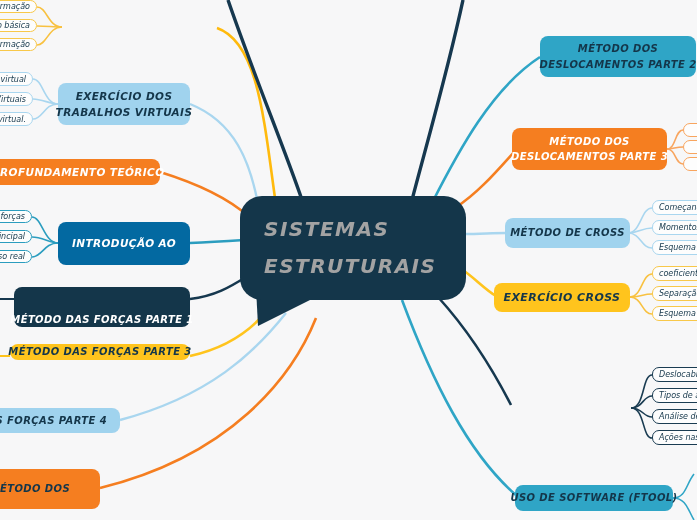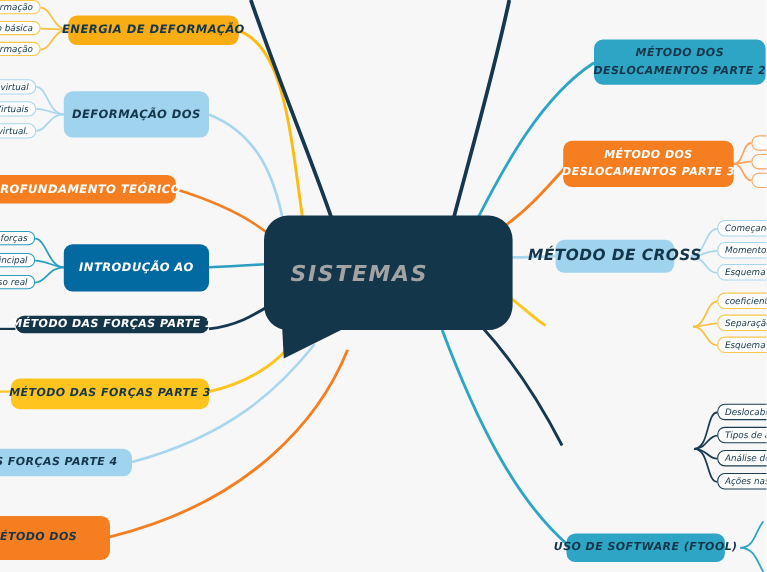--- a/index.html
+++ b/index.html
@@ -107,37 +107,36 @@
 
     <path d="M 673 498 C 686 498 686 484 694 474" stroke="#2fa5c6" stroke-width="1.6" fill="none"></path>
     <path d="M 673 498 C 686 498 688 510 694 520" stroke="#2fa5c6" stroke-width="1.6" fill="none"></path>
   </svg>
 
   <svg class="overlay" width="697" height="520" viewBox="0 0 697 520">
     <polygon points="256,288 322,294 258,326" fill="#14364a"></polygon>
   </svg>
   <div class="center-node">
     <div class="l">SISTEMAS</div>
-  </div>
-
-  <div class="node bg-amber" style="left:62px;top:14px;width:155px;height:27px;">
-    <div class="l">ENERGIA DE DEFORMAÇÃO</div>
-  </div>
+    <div class="l">ESTRUTURAIS</div>
+  </div>
+
   <div class="small bd-yellow left-cut" style="left:-18px;top:0px;width:55px;height:13px;">
     <span>formação</span>
   </div>
   <div class="small bd-yellow left-cut" style="left:-18px;top:19px;width:55px;height:13px;">
     <span>o básica</span>
   </div>
   <div class="small bd-yellow left-cut" style="left:-18px;top:38px;width:55px;height:13px;">
     <span>formação</span>
   </div>
 
   <div class="node bg-lblue" style="left:58px;top:83px;width:132px;height:42px;">
-    <div class="l">DEFORMAÇÃO DOS</div>
+    <div class="l">EXERCÍCIO DOS</div>
+    <div class="l">TRABALHOS VIRTUAIS</div>
   </div>
   <div class="small bd-lblue left-cut" style="left:-18px;top:72px;width:51px;height:14px;">
     <span>virtual</span>
   </div>
   <div class="small bd-lblue left-cut" style="left:-18px;top:92px;width:51px;height:14px;">
     <span>Virtuais</span>
   </div>
   <div class="small bd-lblue left-cut" style="left:-18px;top:112px;width:51px;height:14px;">
     <span>virtual.</span>
   </div>
@@ -152,25 +151,25 @@
   <div class="small bd-teal left-cut" style="left:-20px;top:210px;width:52px;height:13px;">
     <span>s forças</span>
   </div>
   <div class="small bd-teal left-cut" style="left:-20px;top:230px;width:52px;height:13px;">
     <span>rincipal</span>
   </div>
   <div class="small bd-teal left-cut" style="left:-20px;top:250px;width:52px;height:13px;">
     <span>aso real</span>
   </div>
 
-  <div class="node bg-navy" style="left:14px;top:287px;width:176px;height:16px;font-size:10px;">
+  <div class="node bg-navy" style="left:14px;top:287px;width:176px;height:40px;font-size:10px;justify-content:flex-end;">
     <div class="l">MÉTODO DAS FORÇAS PARTE 1</div>
   </div>
 
-  <div class="node bg-yellow" style="left:10px;top:344px;width:180px;height:28px;font-size:10px;">
+  <div class="node bg-yellow" style="left:10px;top:344px;width:180px;height:16px;font-size:10px;">
     <div class="l">MÉTODO DAS FORÇAS PARTE 3</div>
   </div>
 
   <div class="node bg-lblue" style="left:-60px;top:408px;width:180px;height:25px;align-items:flex-end;padding-right:13px;font-size:10px;">
     <div class="l">DAS FORÇAS PARTE 4</div>
   </div>
 
   <div class="node bg-orange-d" style="left:-65px;top:469px;width:165px;height:40px;align-items:flex-start;padding-left:65px;font-size:10px;">
     <div class="l">ÉTODO DOS</div>
   </div>
@@ -187,33 +186,36 @@
   <div class="small bd-orange right-cut" style="left:683px;top:123px;width:40px;height:14px;">
     <span></span>
   </div>
   <div class="small bd-orange right-cut" style="left:683px;top:140px;width:40px;height:14px;">
     <span></span>
   </div>
   <div class="small bd-orange right-cut" style="left:683px;top:157px;width:40px;height:14px;">
     <span></span>
   </div>
 
-  <div class="node bg-lblue" style="left:505px;top:218px;width:108px;height:30px;font-size:14px;">
+  <div class="node bg-lblue" style="left:505px;top:218px;width:125px;height:30px;font-size:10px;">
     <div class="l">MÉTODO DE CROSS</div>
   </div>
   <div class="small bd-lblue right-cut" style="left:652px;top:200px;width:60px;height:15px;">
     <span>Começando</span>
   </div>
   <div class="small bd-lblue right-cut" style="left:652px;top:220px;width:60px;height:15px;">
     <span>Momentos a</span>
   </div>
   <div class="small bd-lblue right-cut" style="left:652px;top:240px;width:60px;height:15px;">
     <span>Esquema pa</span>
   </div>
 
+  <div class="node bg-yellow" style="left:494px;top:283px;width:136px;height:29px;font-size:11px;">
+    <div class="l">EXERCÍCIO CROSS</div>
+  </div>
   <div class="small bd-yellow right-cut" style="left:652px;top:266px;width:60px;height:15px;">
     <span>coeficiente</span>
   </div>
   <div class="small bd-yellow right-cut" style="left:652px;top:286px;width:60px;height:15px;">
     <span>Separação d</span>
   </div>
   <div class="small bd-yellow right-cut" style="left:652px;top:306px;width:60px;height:15px;">
     <span>Esquema pa</span>
   </div>
 
@@ -223,17 +225,17 @@
   <div class="small bd-navy right-cut" style="left:652px;top:388px;width:60px;height:15px;">
     <span>Tipos de a</span>
   </div>
   <div class="small bd-navy right-cut" style="left:652px;top:409px;width:60px;height:15px;">
     <span>Análise de</span>
   </div>
   <div class="small bd-navy right-cut" style="left:652px;top:430px;width:60px;height:15px;">
     <span>Ações nas</span>
   </div>
 
-  <div class="node bg-teal-d" style="left:515px;top:485px;width:144px;height:26px;font-size:10px;">
+  <div class="node bg-teal-d" style="left:515px;top:485px;width:158px;height:26px;font-size:10px;">
     <div class="l">USO DE SOFTWARE (FTOOL)</div>
   </div>
 
 </div>
 
 </body></html>

